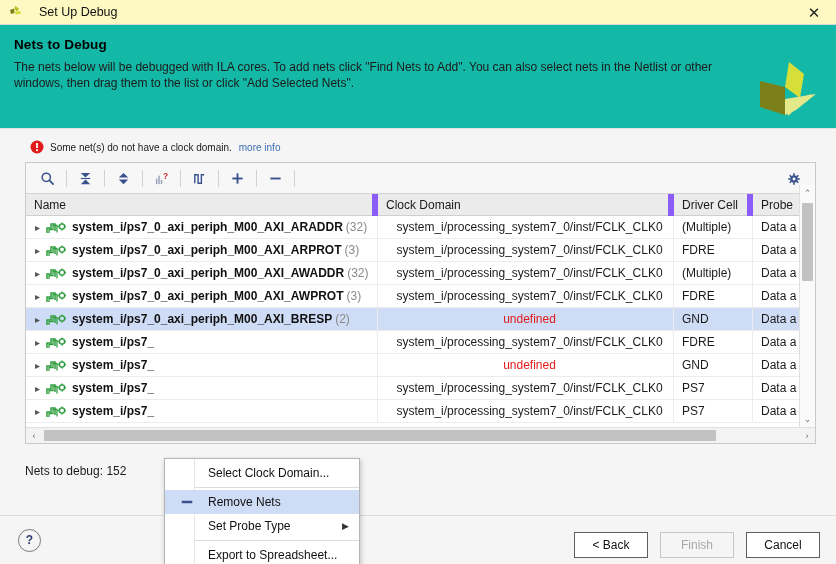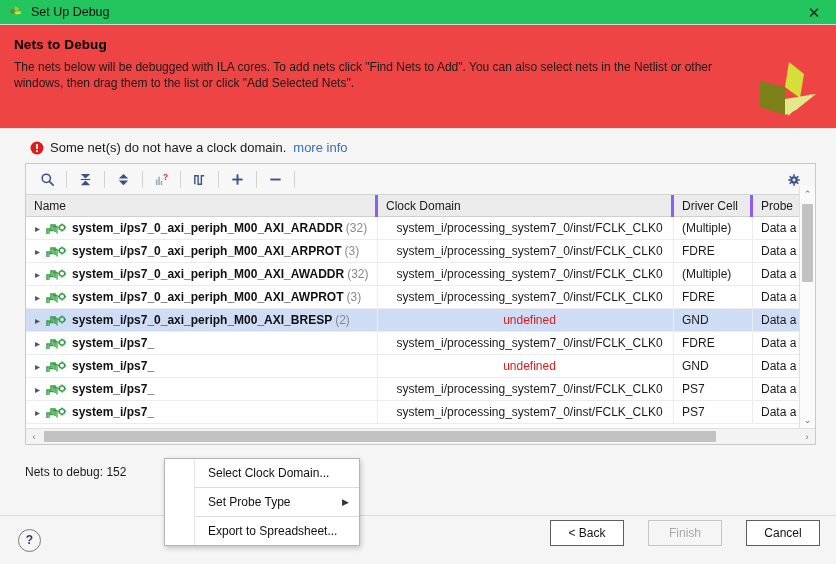--- a/index.html
+++ b/index.html
@@ -10,39 +10,40 @@
     font-family: "Liberation Sans", sans-serif;
     font-size: 12px;
     color: #1a1a1a;
     overflow: hidden;
   }
 
   
   .titlebar {
     position: relative;
     height: 25px;
-    background: #22c55e;
+    background: #fef9c3;
     border-bottom: 1px solid #d9d9d9;
     display: flex;
     align-items: center;
     padding-left: 8px;
+    gap: 8px;
   }
   .titlebar .tb-logo { width: 16px; height: 16px; margin-right: 7px; flex: 0 0 auto; }
   .titlebar .tb-title { font-size: 12.5px; color: #111; }
   .tb-close {
     position: absolute; right: 0; top: 0;
     width: 44px; height: 25px;
     display: flex; align-items: center; justify-content: center;
     color: #222; font-size: 15px; line-height: 1; cursor: default;
   }
 
   
   .header {
     position: relative;
-    background: #ef4444;
+    background: #14b8a6;
     border-bottom: 1px solid #e2e2e2;
     padding: 12px 16px 14px 14px;
     height: 104px;
   }
   .header h1 {
     margin: 0 0 7px 0;
     font-size: 13.5px;
     font-weight: bold;
     color: #000;
     letter-spacing: .1px;
@@ -64,21 +65,21 @@
   .body {
     position: relative;
     background: #f5f5f5;
     height: 386px;
     padding: 0 16px;
   }
 
   .warnline {
     display: flex; align-items: center;
     padding: 11px 0 8px 14px;
-    font-size: 13px;
+    font-size: 10px;
   }
   .warn-icon {
     width: 14px; height: 14px; margin-right: 6px; flex: 0 0 auto;
   }
   .warn-text { color: #1a1a1a; }
   .warn-link {
     color: #3a6fb5; margin-left: 7px; cursor: pointer;
   }
 
   
@@ -120,21 +121,21 @@
     background: #ebebeb;
     border-bottom: 1px solid #cfcfcf;
     font-size: 12px;
     color: #1a1a1a;
     align-items: center;
   }
   .th {
     padding-left: 8px;
     height: 22px;
     line-height: 22px;
-    border-right: 3px solid #8b5cf6;
+    border-right: 6px solid #8b5cf6;
     overflow: hidden; white-space: nowrap;
   }
   .col-name   { width: 352px; }
   .col-clock  { width: 296px; }
   .col-driver { width: 79px; }
   .col-probe  { width: 60px; border-right: none; }
 
   .tbody {
     position: relative;
     flex: 1;
@@ -274,22 +275,22 @@
   }
   .helpbtn {
     width: 23px; height: 23px; border-radius: 50%;
     border: 1px solid #7a7a7a;
     background: #f5f5f5;
     display: flex; align-items: center; justify-content: center;
     font-size: 12px; font-weight: bold; color: #2b3d6b;
     margin-left: 2px; cursor: default;
   }
   .footer-btns {
-    position: absolute; right: 16px; top: 4px;
-    display: flex; gap: 24px;
+    position: absolute; right: 16px; top: 16px;
+    display: flex; gap: 12px;
   }
   .fbtn {
     width: 74px; height: 26px;
     font-size: 12px;
     font-family: "Liberation Sans", sans-serif;
     border: 1px solid #5e5e5e;
     background: #ffffff;
     color: #111;
     display: flex; align-items: center; justify-content: center;
     cursor: default;
@@ -607,20 +608,25 @@
   </div>
 
   <div class="belowrow">
     <span class="netcount-label">Nets to debug: 152</span>
   </div>
 
   <div class="ctxmenu" id="ctxmenu">
     <div class="mi-gutter"></div>
   <div class="mi"><span>Select Clock Domain...</span></div>
       <div class="mi-sep"></div>
+      <div class="mi hl"><span class="mi-icon">
+          <svg viewBox="0 0 16 16" width="14" height="14">
+            <rect x="2" y="6.6" width="12" height="2.8" fill="#39518c"></rect>
+          </svg>
+        </span><span>Remove Nets</span></div>
       <div class="mi"><span>Set Probe Type</span><span class="mi-arrow">▶</span></div>
       <div class="mi-sep"></div>
       <div class="mi"><span>Export to Spreadsheet...</span></div>
     </div>
 </div>
 
 <div class="footer">
   <div class="helpbtn">?</div>
   <div class="footer-btns">
     <div class="fbtn">

